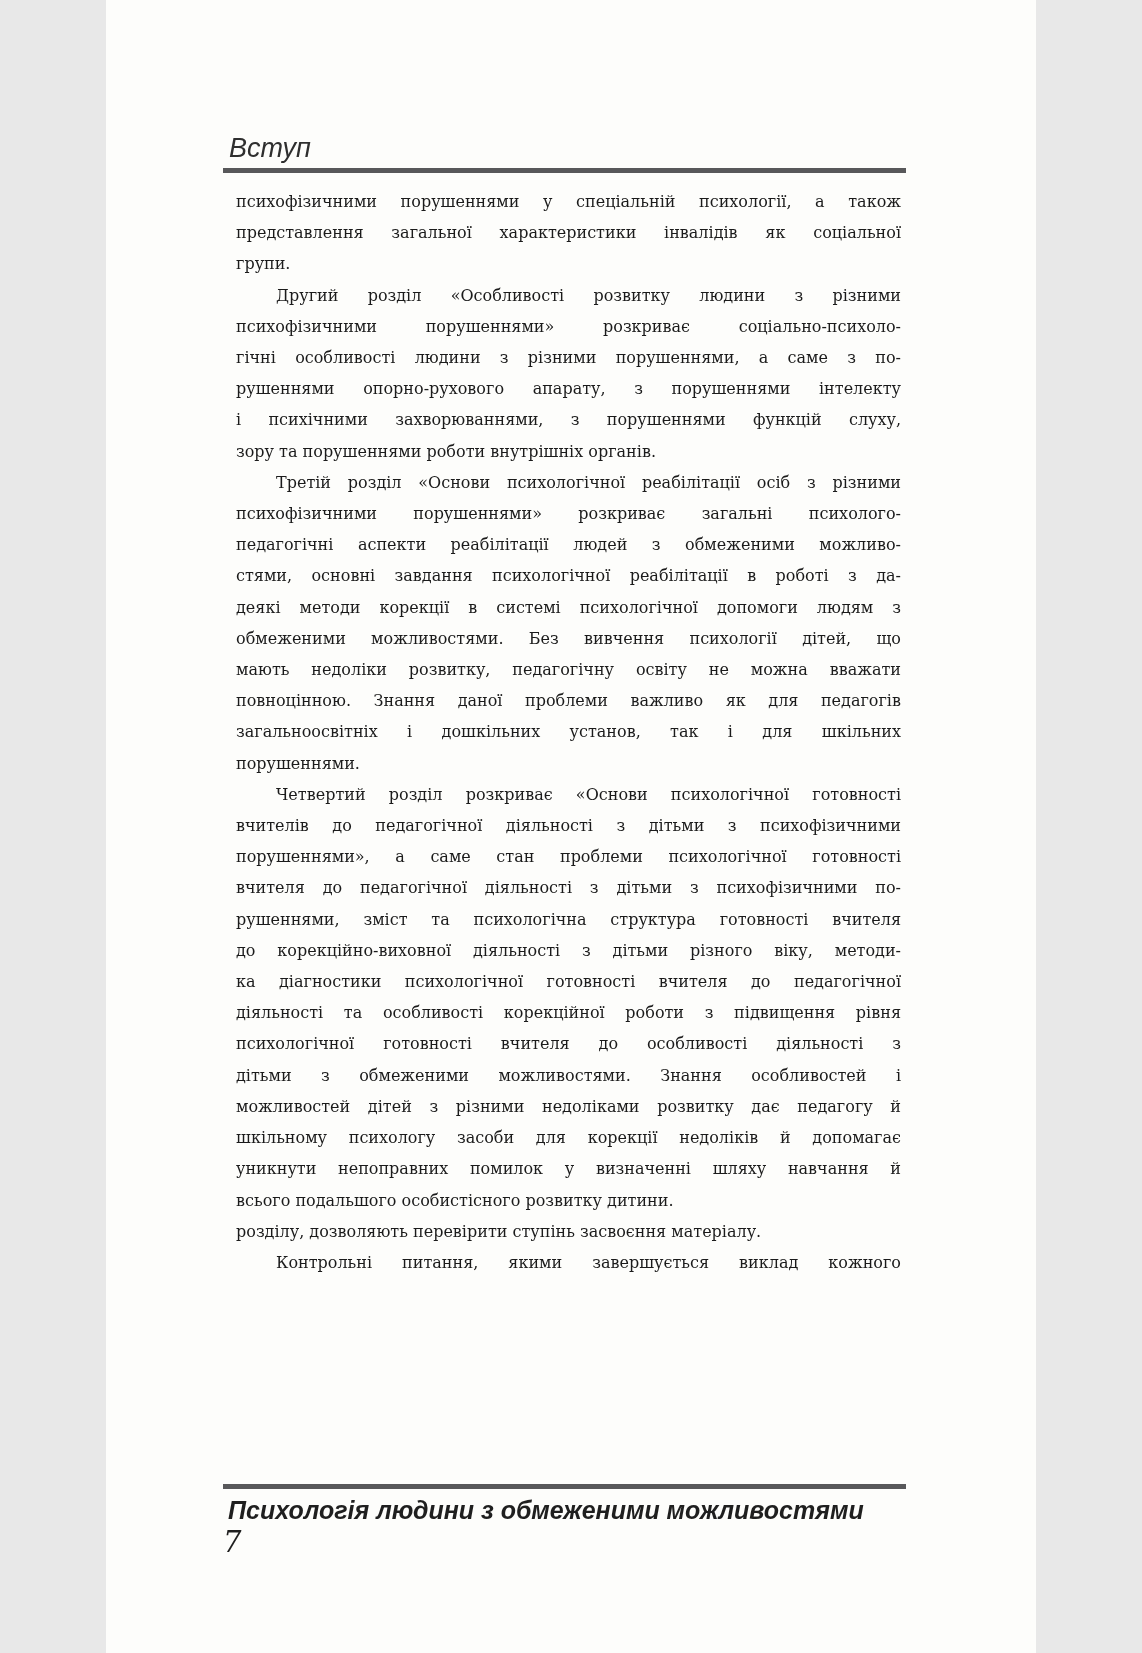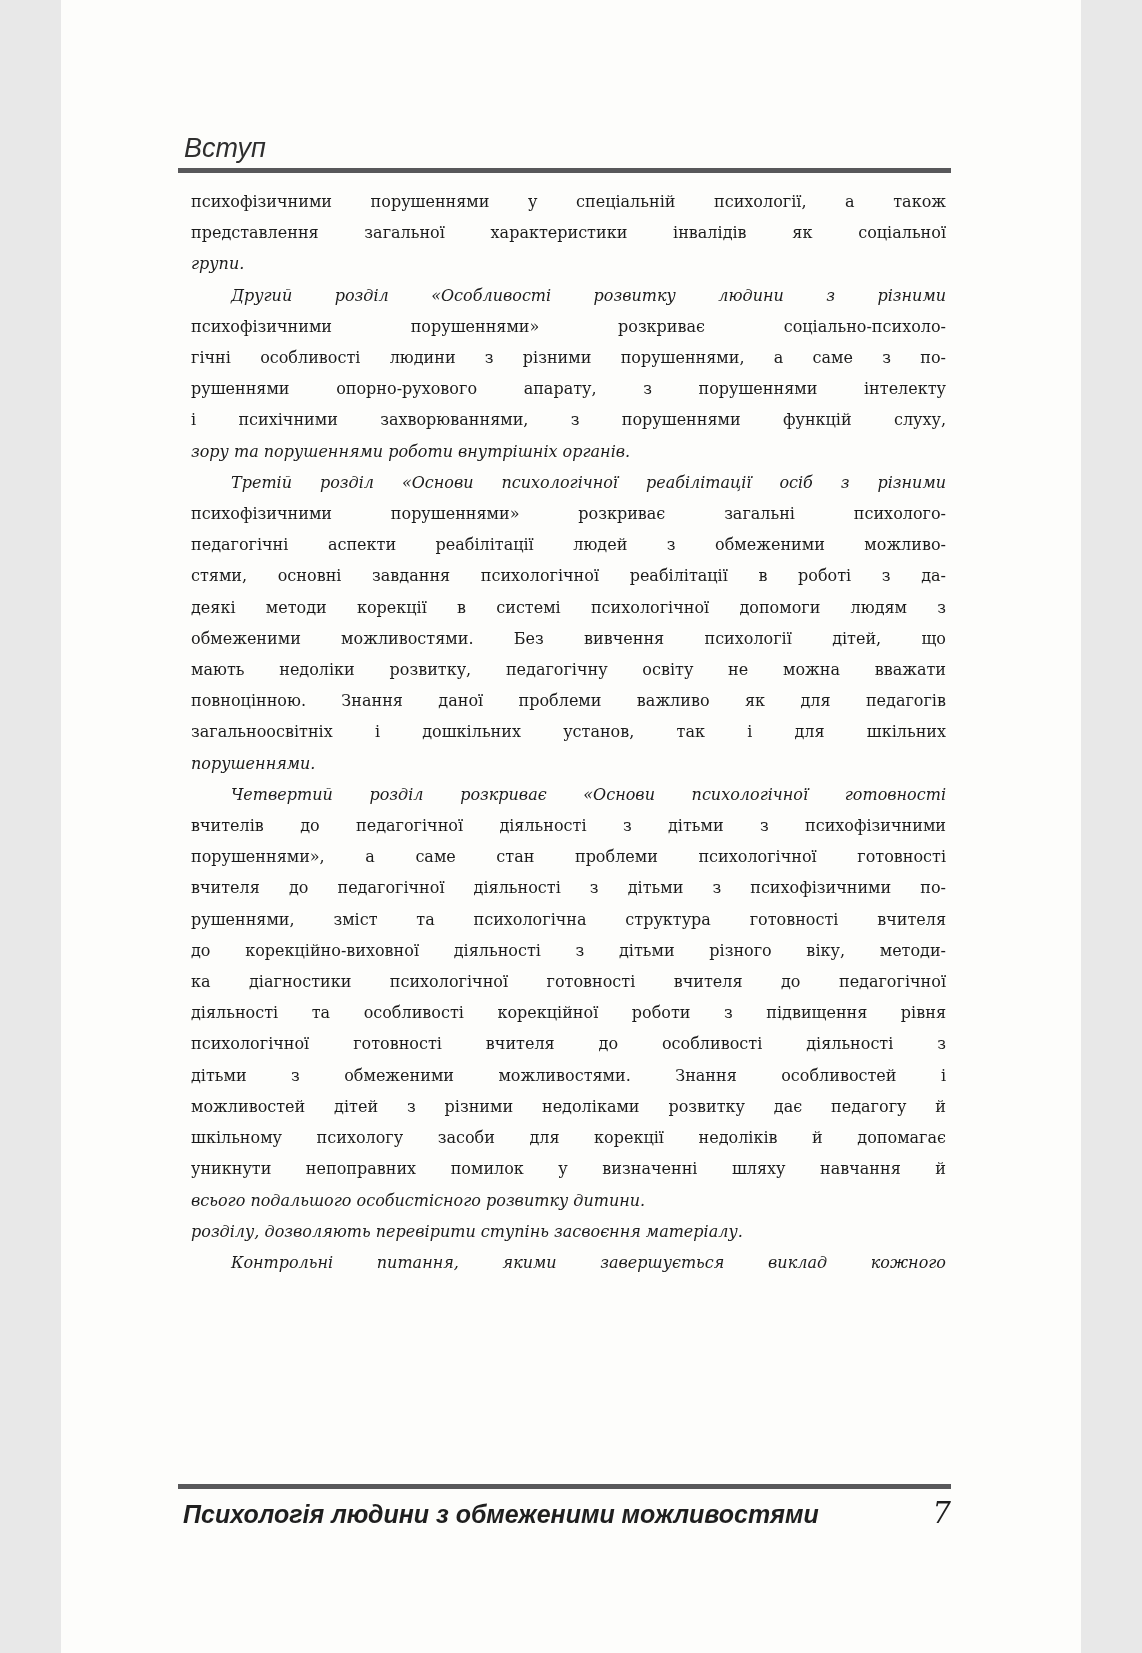--- a/index.html
+++ b/index.html
@@ -2,21 +2,21 @@
 <html lang="uk"><head>
 <meta charset="utf-8">
 <style>
   html, body { margin: 0; padding: 0; }
   body {
     background: #e8e8e8;
     font-family: "DejaVu Serif", serif;
   }
   .page {
     position: relative;
-    width: 1020px;
+    width: 930px;
     height: 1653px;
     margin: 0 auto;
     background: #fdfdfb;
     color: #1b1b1b;
     overflow: hidden;
   }
   
   .header {
     position: absolute;
     left: 117px;
@@ -50,34 +50,35 @@
     line-height: 31.2px;
   }
   .paragraph { margin: 0; }
   .line {
     text-align: justify;
     text-align-last: justify;
     white-space: nowrap; 
     overflow: visible;
   }
   .line { white-space: normal; }
-  .line.last { text-align-last: left; font-style: italic; }
-  .line.indent { text-indent: 40px; font-style: italic; }
+  .line.last { text-align-last: left; }
+  .line.indent { text-indent: 40px; }
   
   .footer {
     position: absolute;
     left: 117px;
     right: 130px;
     top: 1484px;
   }
   .footer-row {
     display: flex;
     justify-content: space-between;
     align-items: baseline;
     margin-top: 7px;
+    flex-direction: column;
   }
   .footer-book-title {
     padding-left: 5px;
     font-family: "Liberation Sans", sans-serif;
     font-style: italic;
     font-weight: 700;
     font-size: 25px;
     color: #1f1f1f;
   }
   .footer-page-number {

